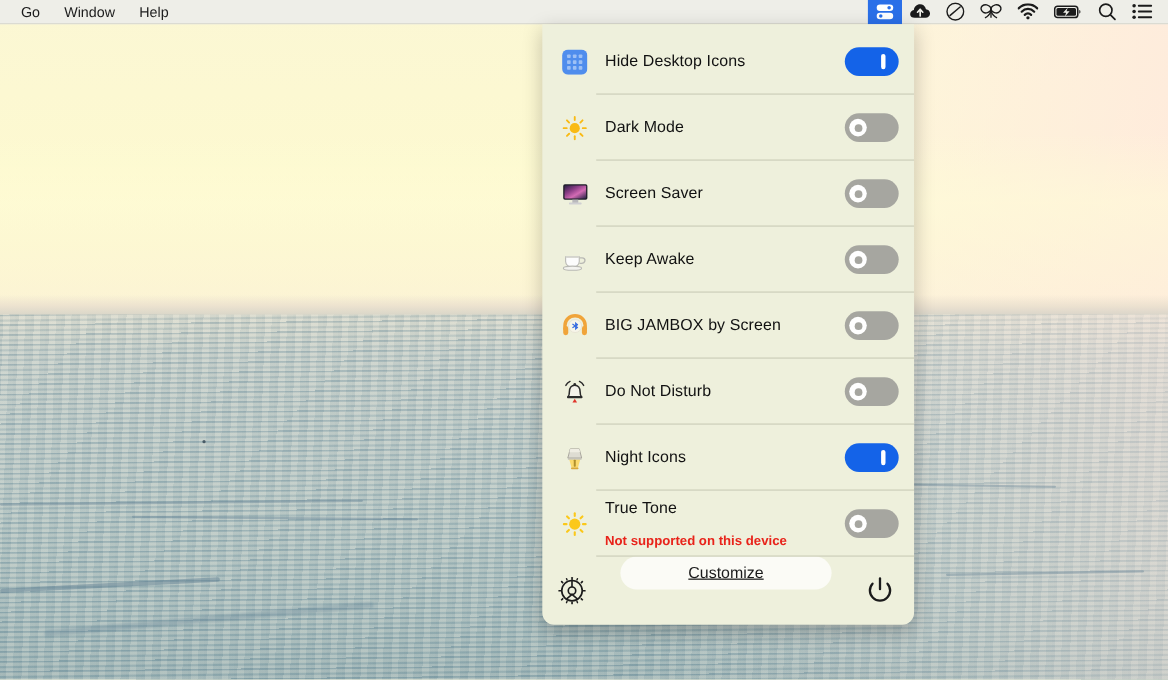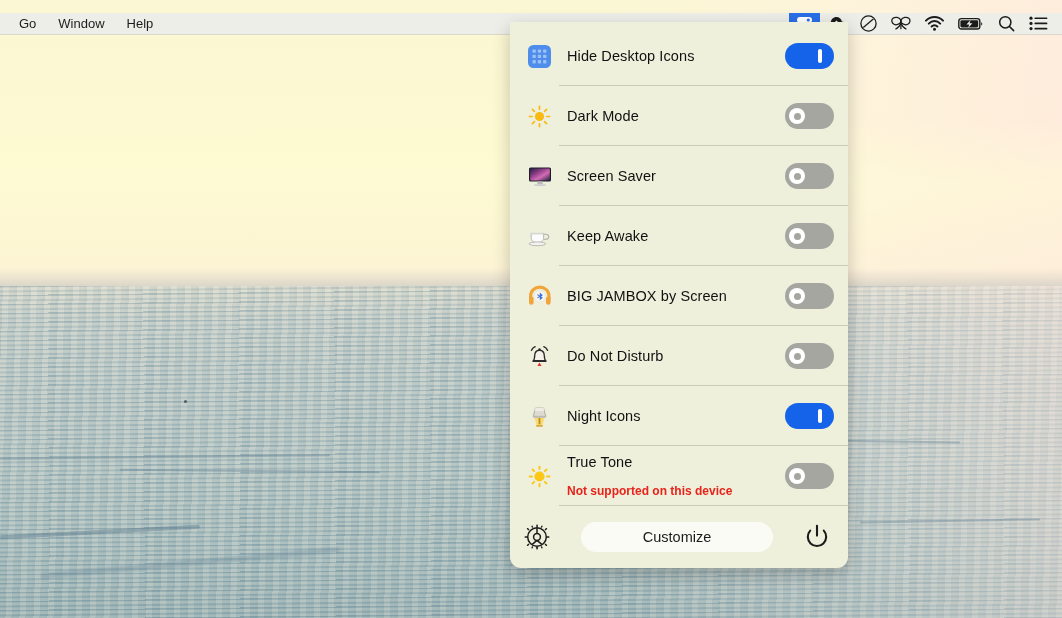--- a/index.html
+++ b/index.html
@@ -121,21 +121,20 @@
   #menubar {
     position: absolute;
     left: 0; top: 0;
     width: 1062px;
     height: 22px;
     background: #eeeee8;
     border-bottom: 1px solid #d9d9d0;
     display: flex;
     align-items: center;
     z-index: 20;
-    margin-top: 13px;
   }
   .menu-left { display: flex; align-items: center; padding-left: 8px; gap: 0px; }
   .menu-item {
     font-size: 13px;
     color: #1c1c1c;
     padding: 1px 11px;
     line-height: 16px;
     white-space: nowrap;
   }
   .menu-right {
@@ -151,21 +150,21 @@
     align-items: center;
     justify-content: center;
     padding: 0 7px;
   }
   .status-icon.active { background: #2a6fe8; }
   .status-icon svg { display: block; }
 
   
   #panel {
     position: absolute;
-    left: 510px;
+    left: 493px;
     top: 22px;
     width: 338px;
     background: #eef0dc;
     border-bottom-left-radius: 11px;
     border-bottom-right-radius: 11px;
     box-shadow: 0 6px 18px rgba(0,0,0,0.22);
     z-index: 30;
     overflow: hidden;
     padding-top: 4px;
   }
@@ -246,23 +245,23 @@
     right: 12px; top: 6px;
     width: 4px; height: 14px;
     border-radius: 2px;
     background: #ffffff;
   }
 
   
   .footer {
     height: 62px;
     display: flex;
-    align-items: center;
     padding: 0 18px 0 14px;
     gap: 7px;
+    text-decoration: underline;
   }
   .footer-btn {
     display: flex;
     align-items: center;
     justify-content: center;
   }
   .customize-btn {
     flex: 1;
     margin: 0 24px;
     height: 30px;

